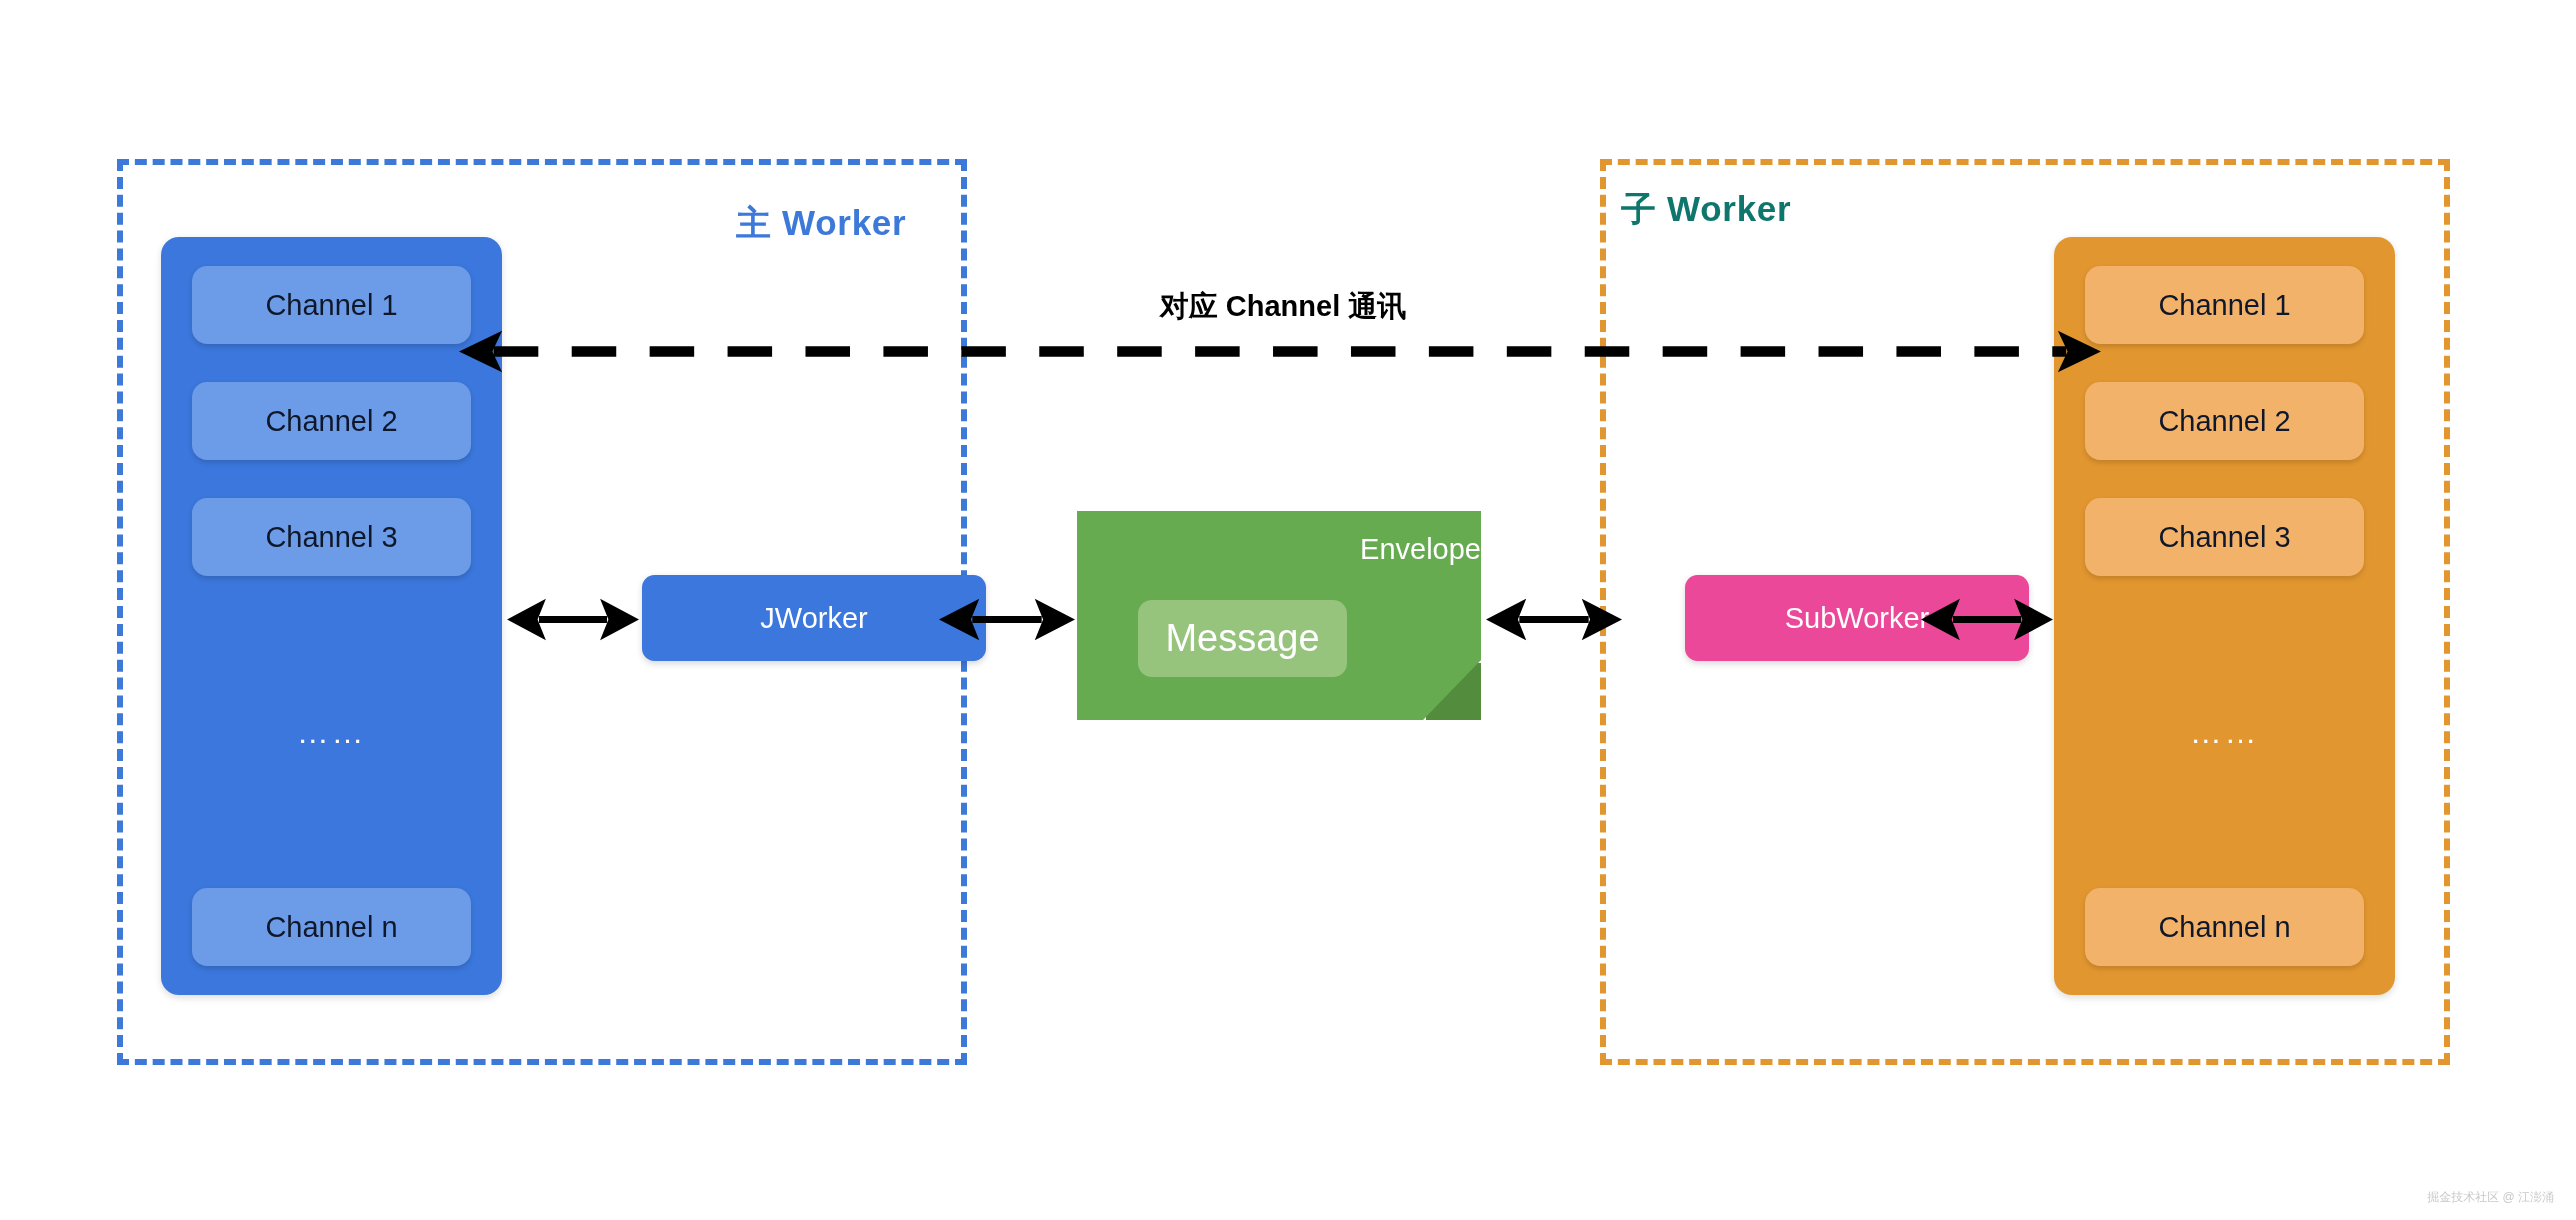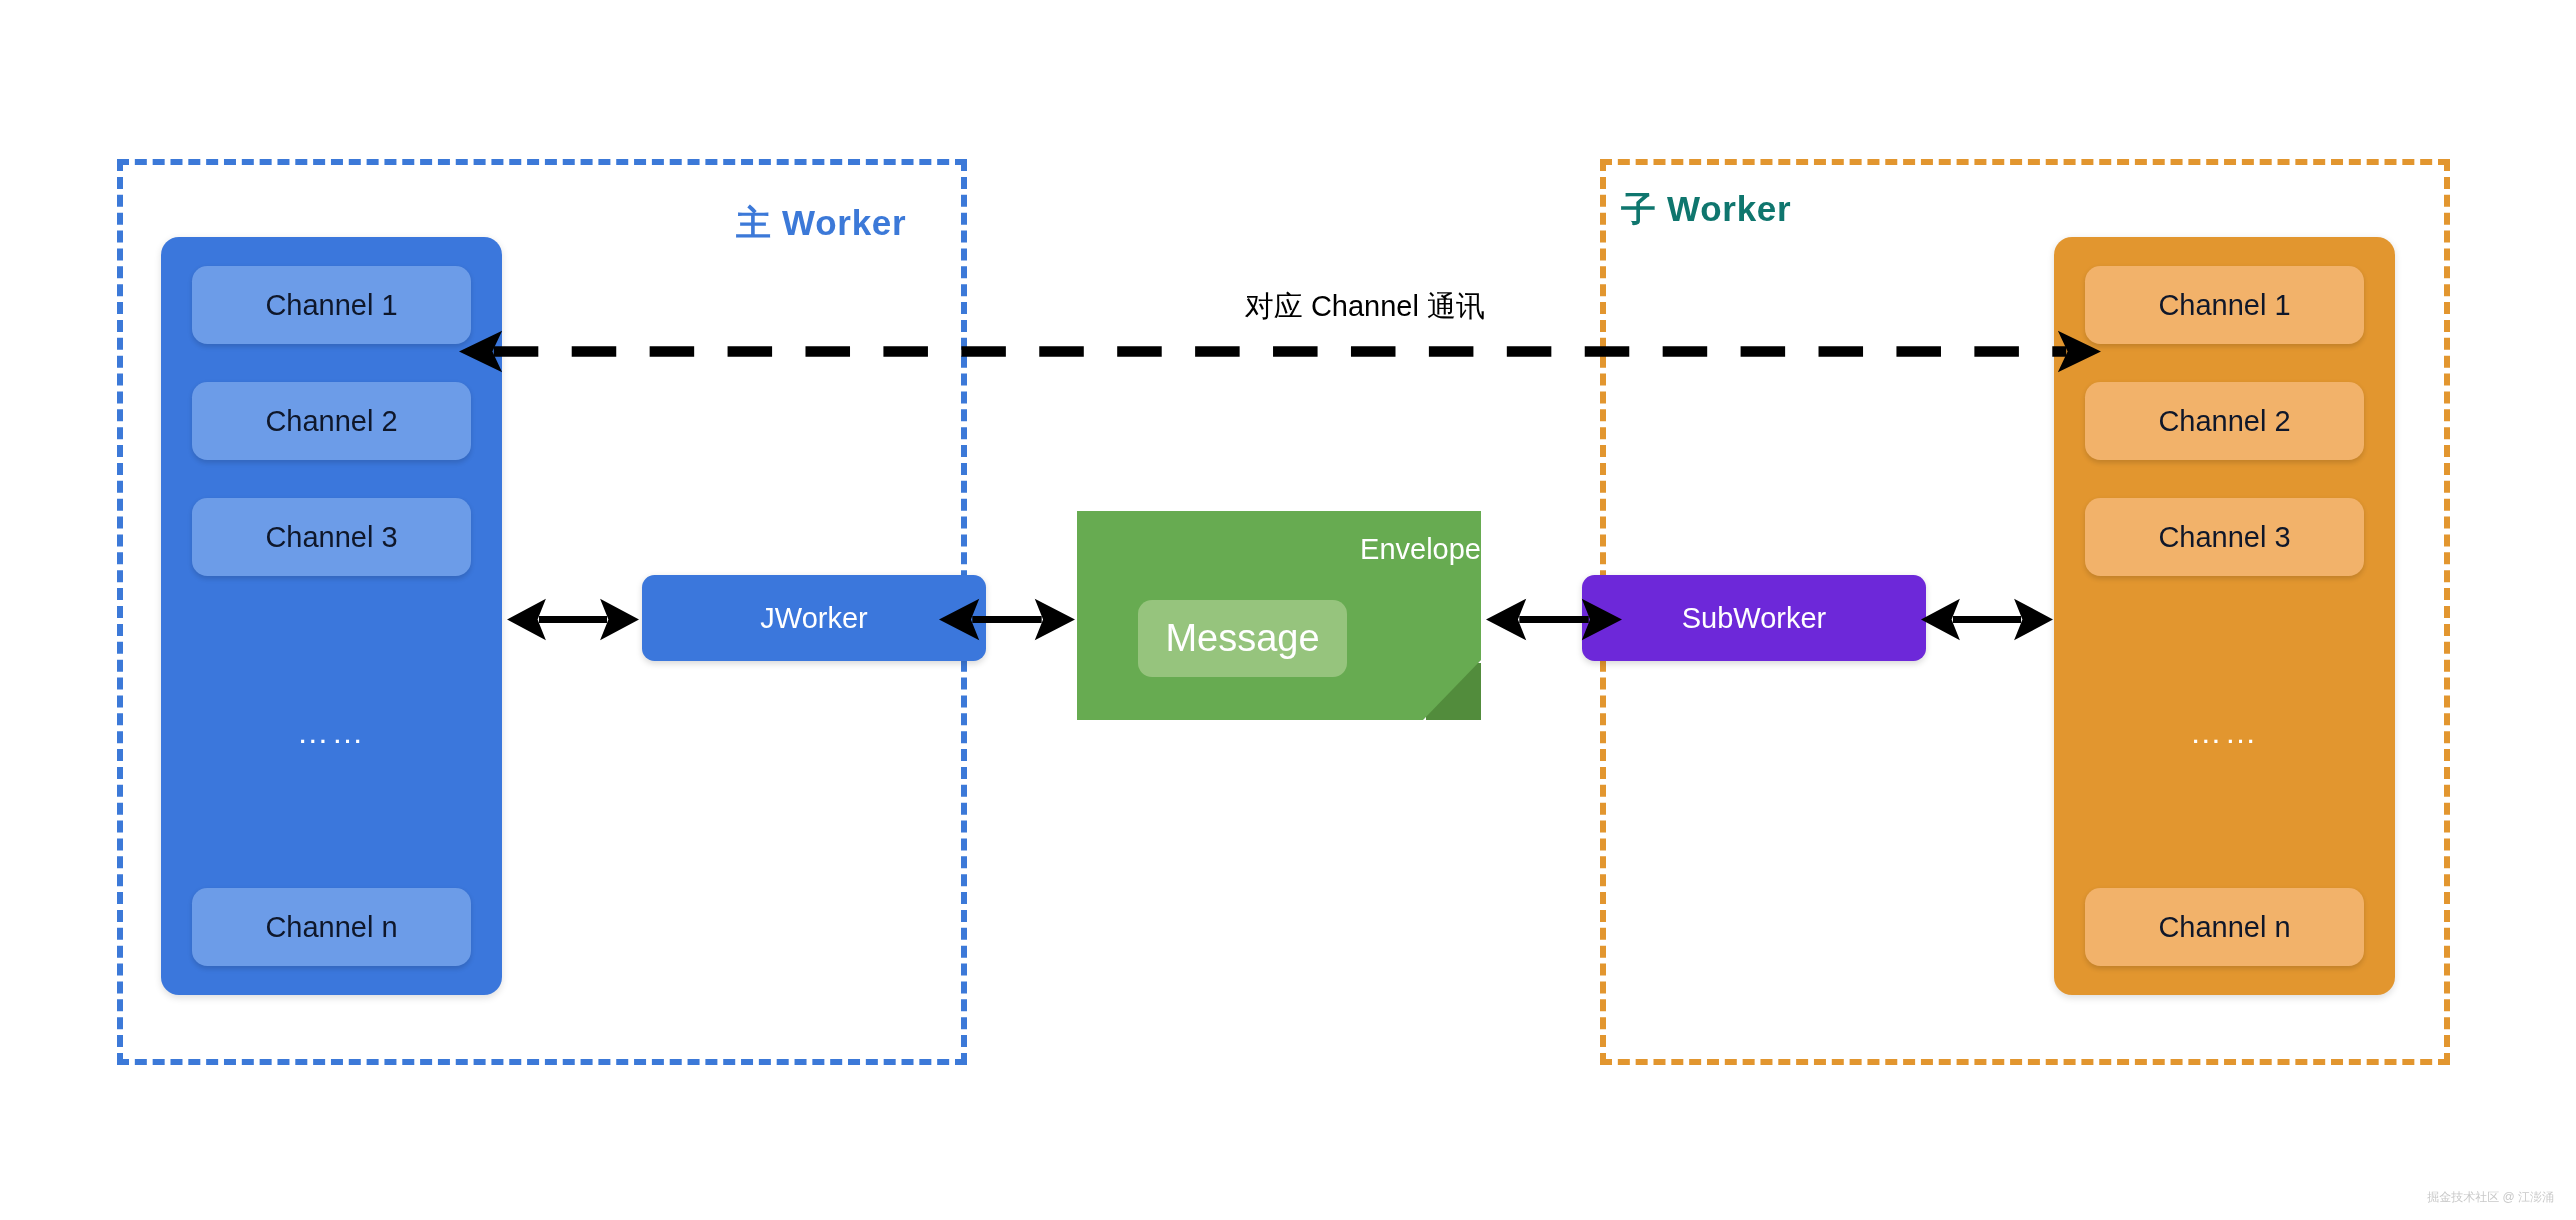--- a/index.html
+++ b/index.html
@@ -110,21 +110,21 @@
     border-radius: 12.5px;
     display: flex;
     align-items: center;
     justify-content: center;
     color: #ffffff;
     font-size: 29px;
     white-space: nowrap;
     box-shadow: 0 2.1px 6.3px rgba(0,0,0,0.15);
   }
   .worker-box.jworker   { left: 642px;  background: #3B77DC; }
-  .worker-box.subworker { left: 1582px; background: #6d28d9; }
+  .worker-box.subworker { left: 1685px; background: #ec4899; }
 
   
   .envelope {
     position: absolute;
     left: 1077px;
     top: 511px;
     width: 404px;
     height: 209px;
   }
   .envelope-body {
@@ -177,23 +177,23 @@
   
   .arrow-svg {
     position: absolute;
     overflow: visible;
   }
   .dashed-arrow-label {
     position: absolute;
     left: 1081px;
     top: 287px;
     width: 404px;
-    text-align: right;
+    text-align: center;
     font-size: 29px;
-    font-weight: normal;
+    font-weight: bold;
     color: #000000;
     white-space: nowrap;
   }
 
   
   .watermark {
     position: absolute;
     right: 22px;
     bottom: 15.3px;
     font-size: 12px;

